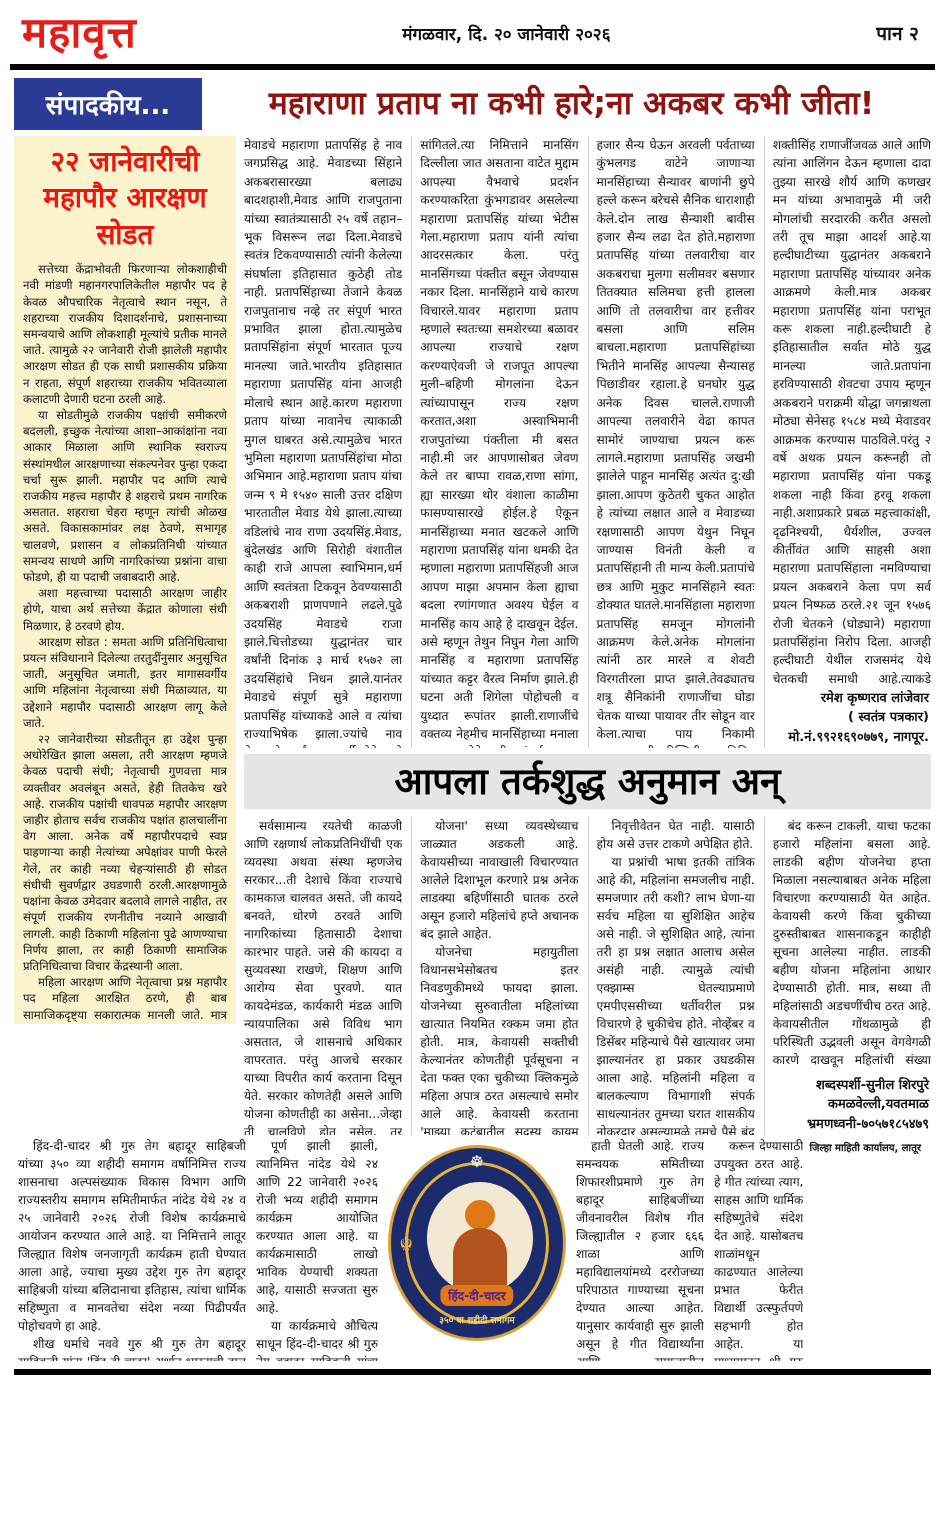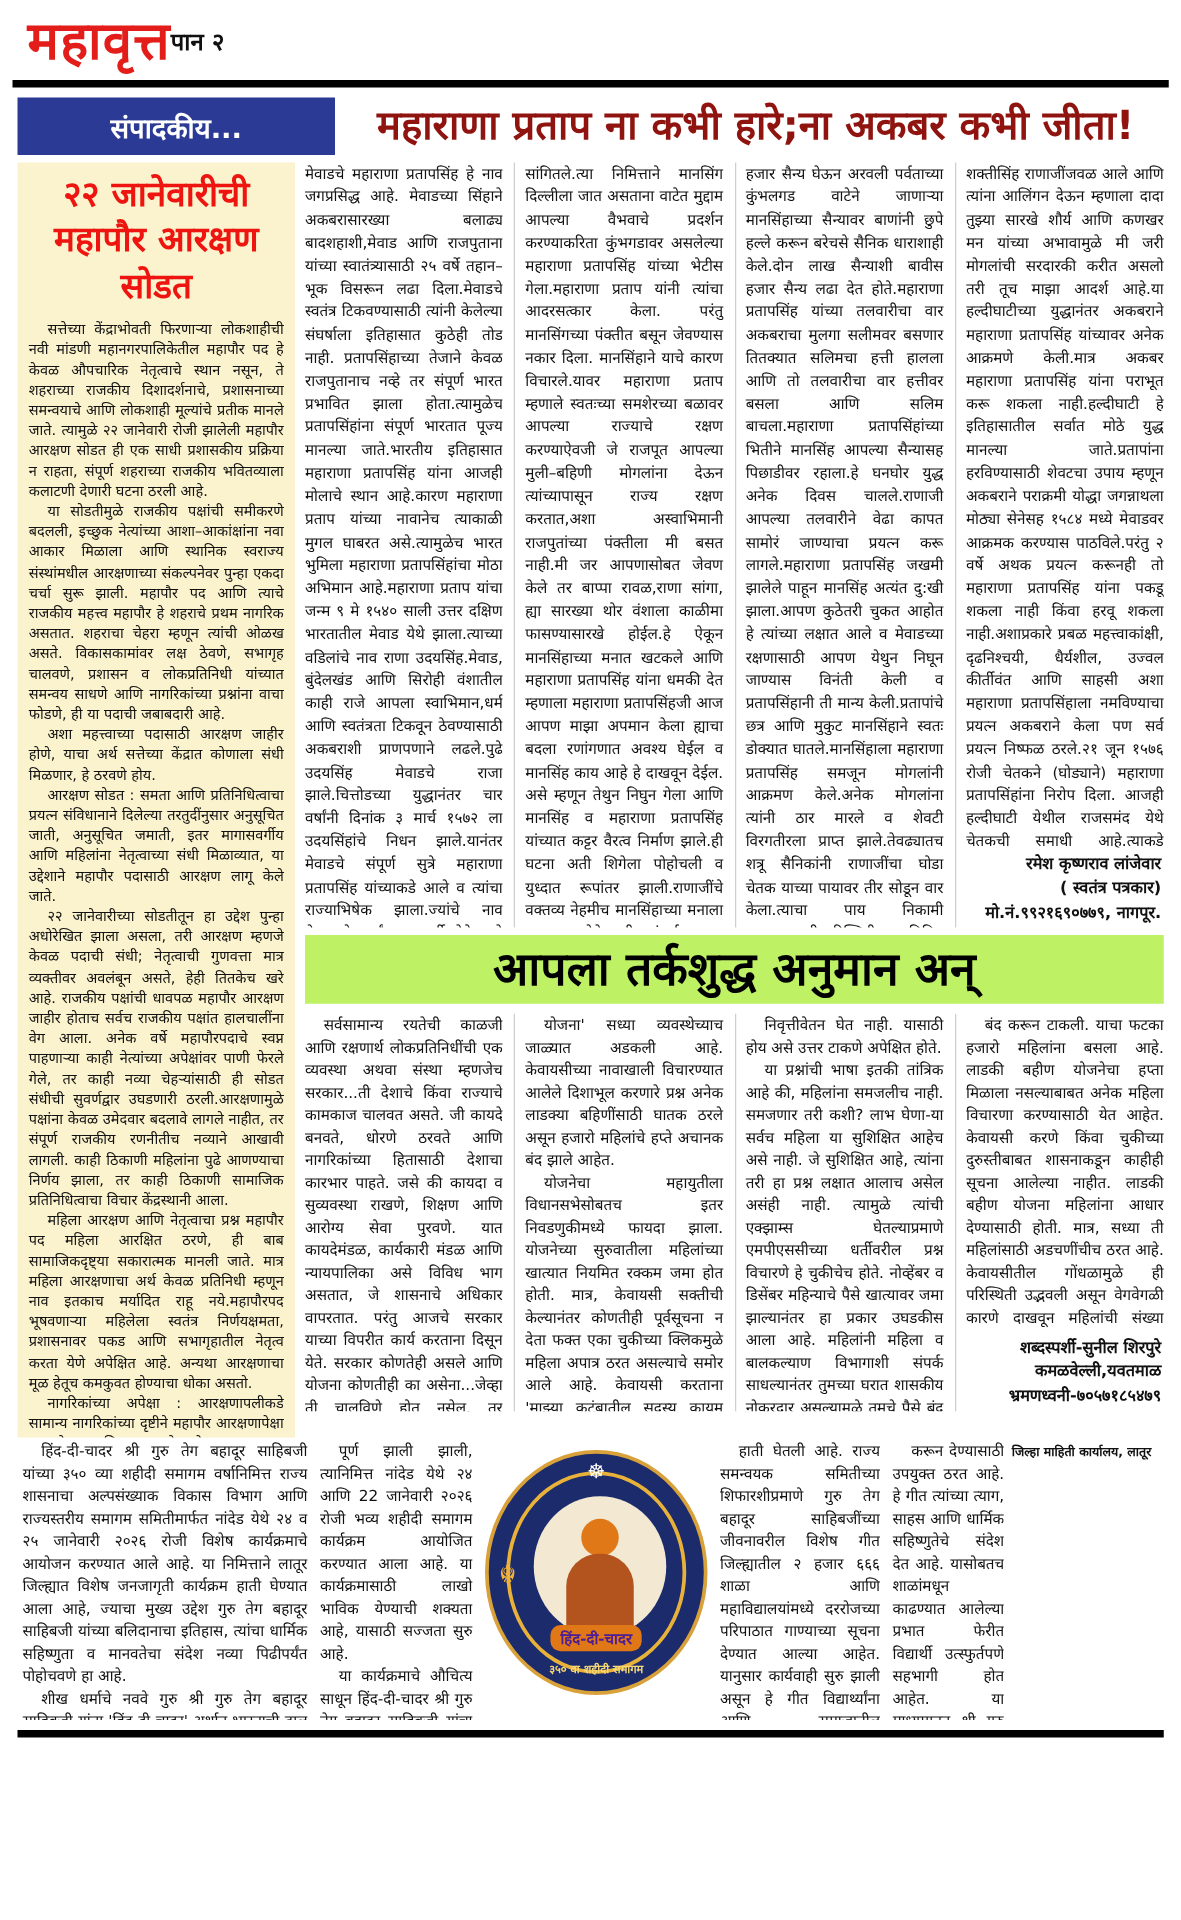--- a/index.html
+++ b/index.html
@@ -6,40 +6,40 @@
   .page{position:relative;width:945px;height:1536px;background:#fff;overflow:hidden;
         font-family:"DejaVu Sans","Liberation Sans",sans-serif;color:#111;}
   
   .masthead{display:flex;align-items:center;height:60px;padding:6px 26px 0 22px;box-sizing:border-box;}
   .logo{color:#e31d1a;font-size:42px;font-weight:bold;letter-spacing:1px;flex:0 0 auto;line-height:1;}
   .m-date{flex:1;text-align:center;font-size:17px;font-weight:bold;}
   .m-page{font-size:19px;font-weight:bold;}
   .rule{height:6px;background:#000;margin:4px 10px 0;}
   
   .headrow{display:flex;gap:10px;margin:8px 14px 6px;align-items:center;}
-  .ed-label{background:#2b3a94;color:#fff;font-size:22px;font-weight:bold;width:254px;
+  .ed-label{background:#2b3a94;color:#fff;font-size:26px;font-weight:bold;width:188px;
             text-align:center;padding:8px 0;box-sizing:border-box;}
   .main-head{color:#8f1410;font-size:32px;font-weight:bold;margin:0;flex:1;text-align:center;line-height:1.1;}
   
   .contentrow{display:flex;margin:0 14px;gap:8px;}
   .ed-col{width:222px;flex:0 0 222px;background:#fbf3cd;padding:6px 9px;box-sizing:border-box;
-          height:1020px;overflow:hidden;}
+          height:888px;overflow:hidden;}
   .ed-head{color:#ee1511;font-size:28px;text-align:center;font-weight:bold;line-height:1.3;margin:2px 0 8px;}
   .epara{font-size:11.6px;line-height:16.2px;text-align:justify;margin:0;text-indent:15px;}
   .right-stack{flex:1;display:flex;flex-direction:column;min-width:0;}
   .cols{display:flex;gap:9px;}
   .art1{height:612px;}
   .colx{flex:1;font-size:12.2px;line-height:18.4px;text-align:justify;overflow:hidden;min-width:0;}
   .colsep{border-left:1px solid #cfcfcf;padding-left:8px;}
   .colwrap{flex:1;display:flex;flex-direction:column;overflow:hidden;min-width:0;}
   .colwrap .ctext{flex:1;overflow:hidden;font-size:12.2px;line-height:18.4px;text-align:justify;}
   .author{font-weight:bold;text-align:right;font-size:13px;line-height:1.5;padding:4px 2px 2px;}
   .author div{margin:0;}
   
-  .banner2{background:#bef264;margin:6px 0 4px;padding:7px 4px;text-align:center;}
+  .banner2{background:#e5e5e5;margin:6px 0 4px;padding:7px 4px;text-align:center;}
   .banner2 .bl{font-size:37px;font-weight:bold;color:#000;line-height:1.12;letter-spacing:0;}
   .art2{height:318px;margin-top:4px;}
   .art2 .para, .bcol .para{font-size:12.2px;line-height:18px;text-align:justify;margin:0;text-indent:15px;}
   .art2 .para:first-child{text-indent:15px;}
   
   .banner3{background:#f4b77d;margin:8px 14px 6px;padding:8px 6px;text-align:center;}
   .banner3 .bl{font-size:33px;font-weight:bold;line-height:1.22;color:#0a0a0a;}
   
   .bottomrow{display:flex;gap:10px;margin:2px 18px 0;height:224px;}
   .bcol{overflow:hidden;font-size:12.2px;line-height:17.6px;text-align:justify;}
@@ -65,20 +65,21 @@
   .em-sub{position:absolute;left:0;right:0;bottom:12px;text-align:center;color:#f4d877;font-size:9px;font-weight:bold;}
   .bottomrule{margin:8px 14px 0;height:6px;}
 </style>
 </head>
 <body>
 
 <div class="page">
 
   <header class="masthead">
     <div class="logo">महावृत्त</div>
+    <div class="m-date">मंगळवार, दि. २० जानेवारी २०२६</div>
     <div class="m-page">पान २</div>
   </header>
 
   <div class="rule"></div>
 
   <div class="headrow">
     <div class="ed-label">संपादकीय...</div>
     <h1 class="main-head">महाराणा प्रताप ना कभी हारे;ना अकबर कभी जीता!</h1>
   </div>
 

